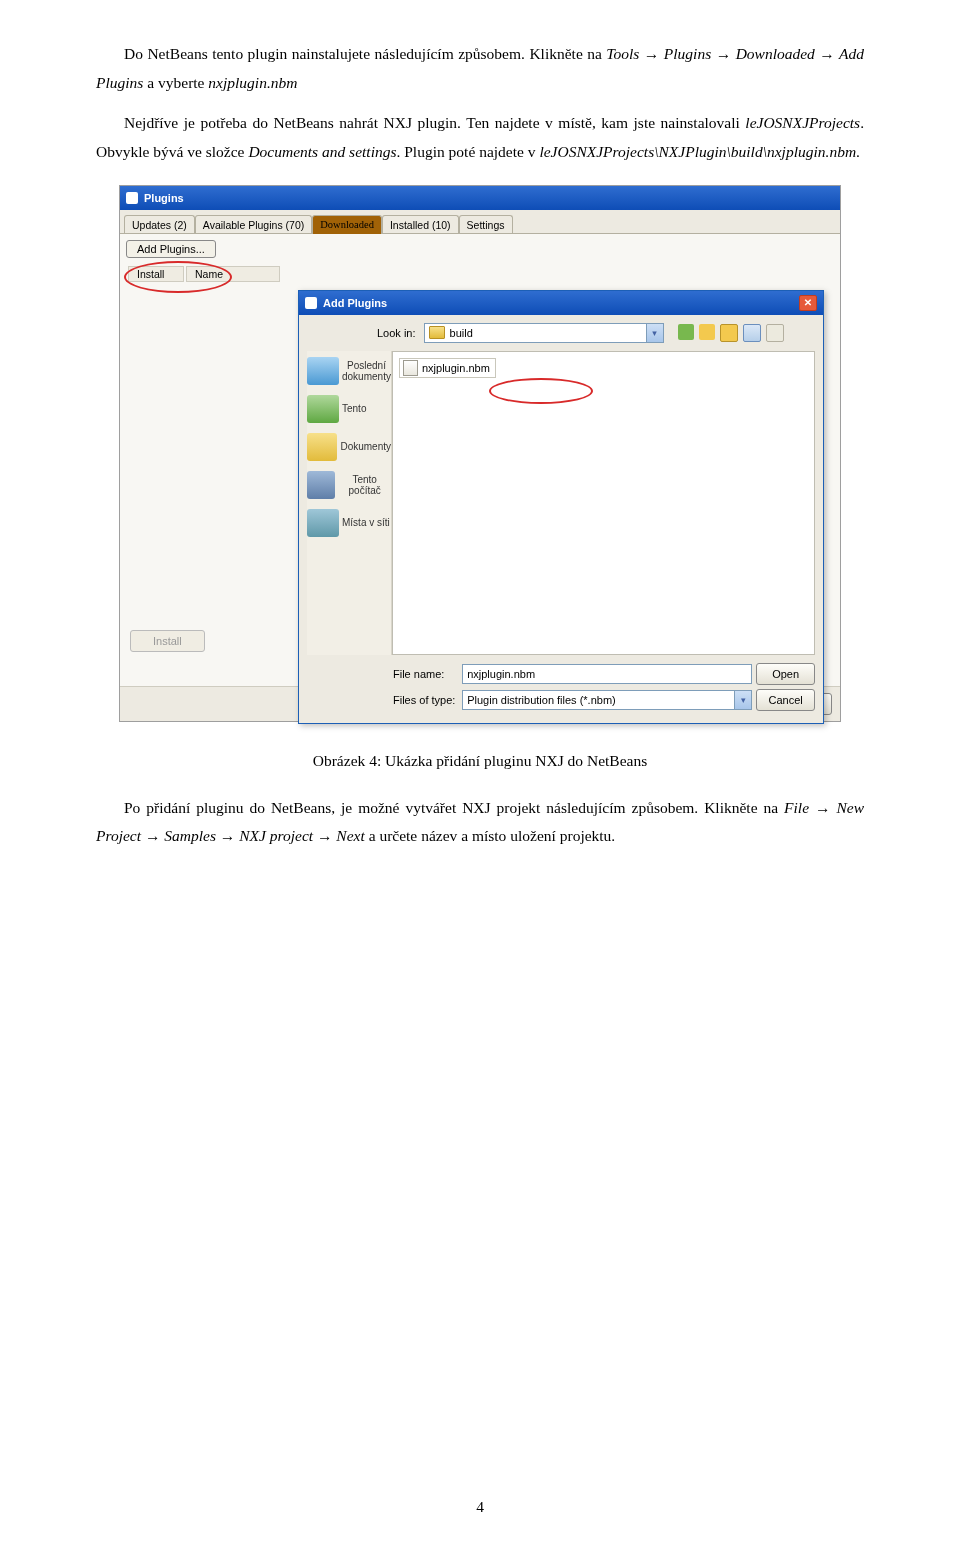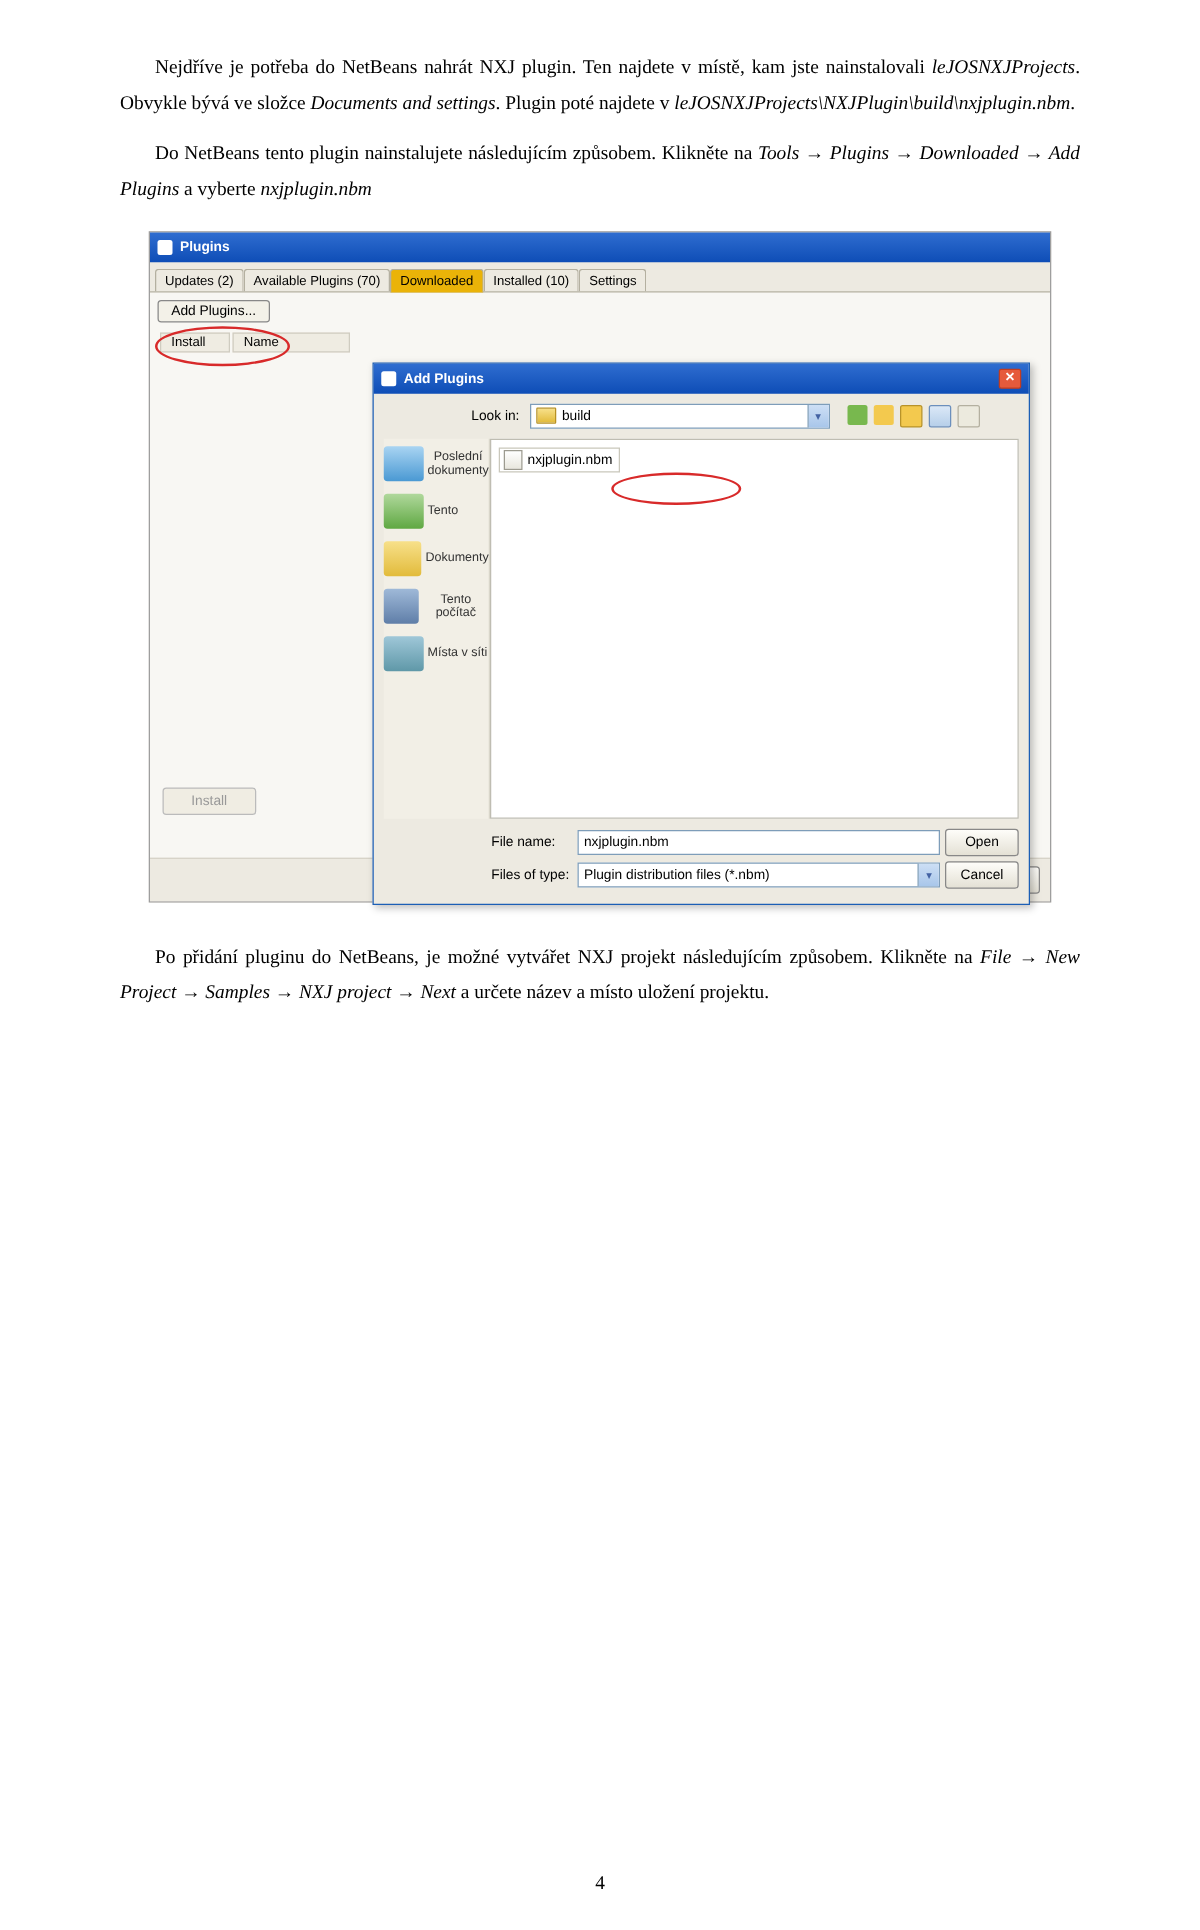--- a/index.html
+++ b/index.html
@@ -79,22 +79,23 @@
     padding: 3px 7px;
     border: 1px solid #b4b0a0;
     border-bottom: none;
     background: #edeae1;
     font-size: 10.5px;
     position: relative;
     top: 1px;
     border-radius: 3px 3px 0 0;
   }
   .tab.active {
-    background: #eab308;
+    background: #a16207;
     z-index: 2;
+    font-family: Liberation Serif, serif;
   }
   .tabcontent {
     border-top: 1px solid #b4b0a0;
     padding: 6px;
     background: #f8f7f3;
     min-height: 20px;
     position: relative;
   }
   .addplugins-btn {
     display: inline-block;
@@ -336,25 +337,25 @@
     width: 100px; height: 22px;
     position: absolute;
   }
 </style>
 </head>
 <body>
 
 <div class="page">
 
   <p class="para indent">
+    <span>Do NetBeans tento plugin nainstalujete následujícím způsobem. Klikněte na </span><span class="italic">Tools → Plugins → Downloaded → Add Plugins</span><span> a vyberte </span><span class="italic">nxjplugin.nbm</span>
+  </p>
+
+  <p class="para indent">
     <span>Nejdříve je potřeba do NetBeans nahrát NXJ plugin. Ten najdete v místě, kam jste nainstalovali </span><span class="italic">leJOSNXJProjects</span><span>. Obvykle bývá ve složce </span><span class="italic">Documents and settings</span><span>. Plugin poté najdete v </span><span class="italic">leJOSNXJProjects\NXJPlugin\build\nxjplugin.nbm</span><span>.</span>
-  </p>
-
-  <p class="para indent">
-    <span>Do NetBeans tento plugin nainstalujete následujícím způsobem. Klikněte na </span><span class="italic">Tools → Plugins → Downloaded → Add Plugins</span><span> a vyberte </span><span class="italic">nxjplugin.nbm</span>
   </p>
 
   <div class="figure-wrap">
     <div class="shot">
 
       <div class="wintitle">
         <span class="wintitle-icon"></span>
         <span>Plugins</span>
       </div>
 
@@ -462,19 +463,20 @@
       </div>
 
       <div class="outer-bottom">
         <div class="obtn">Close</div>
         <div class="obtn">Help</div>
       </div>
 
     </div>
   </div>
 
+  <div class="caption">Obrázek 4: Ukázka přidání pluginu NXJ do NetBeans</div>
 
   <p class="para indent">
     <span>Po přidání pluginu do NetBeans, je možné vytvářet NXJ projekt následujícím způsobem. Klikněte na </span><span class="italic">File → New Project → Samples → NXJ project → Next</span><span> a určete název a místo uložení projektu.</span>
   </p>
 
   <div class="pagenum">4</div>
 </div>
 
 </body></html>

